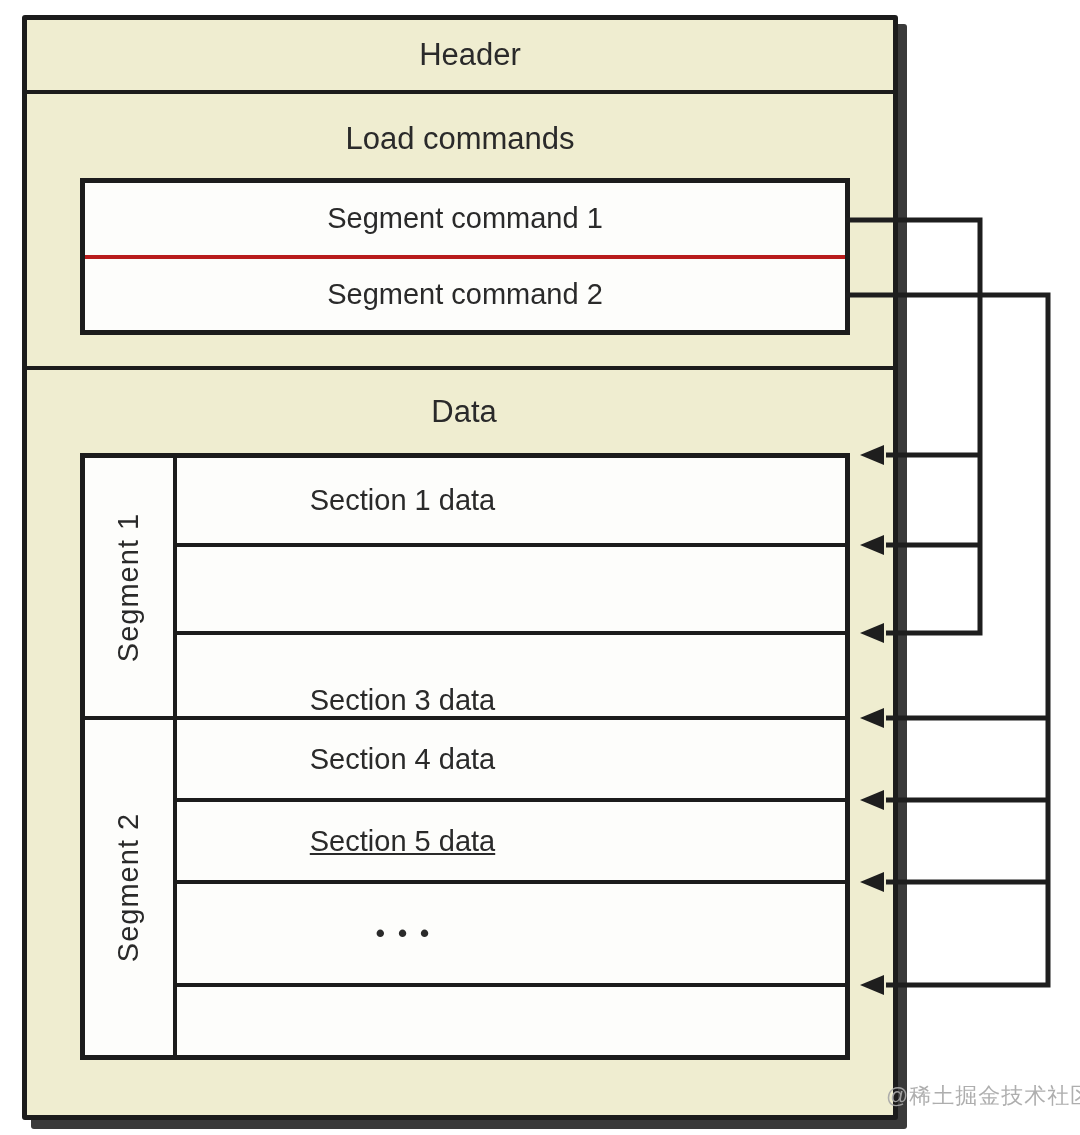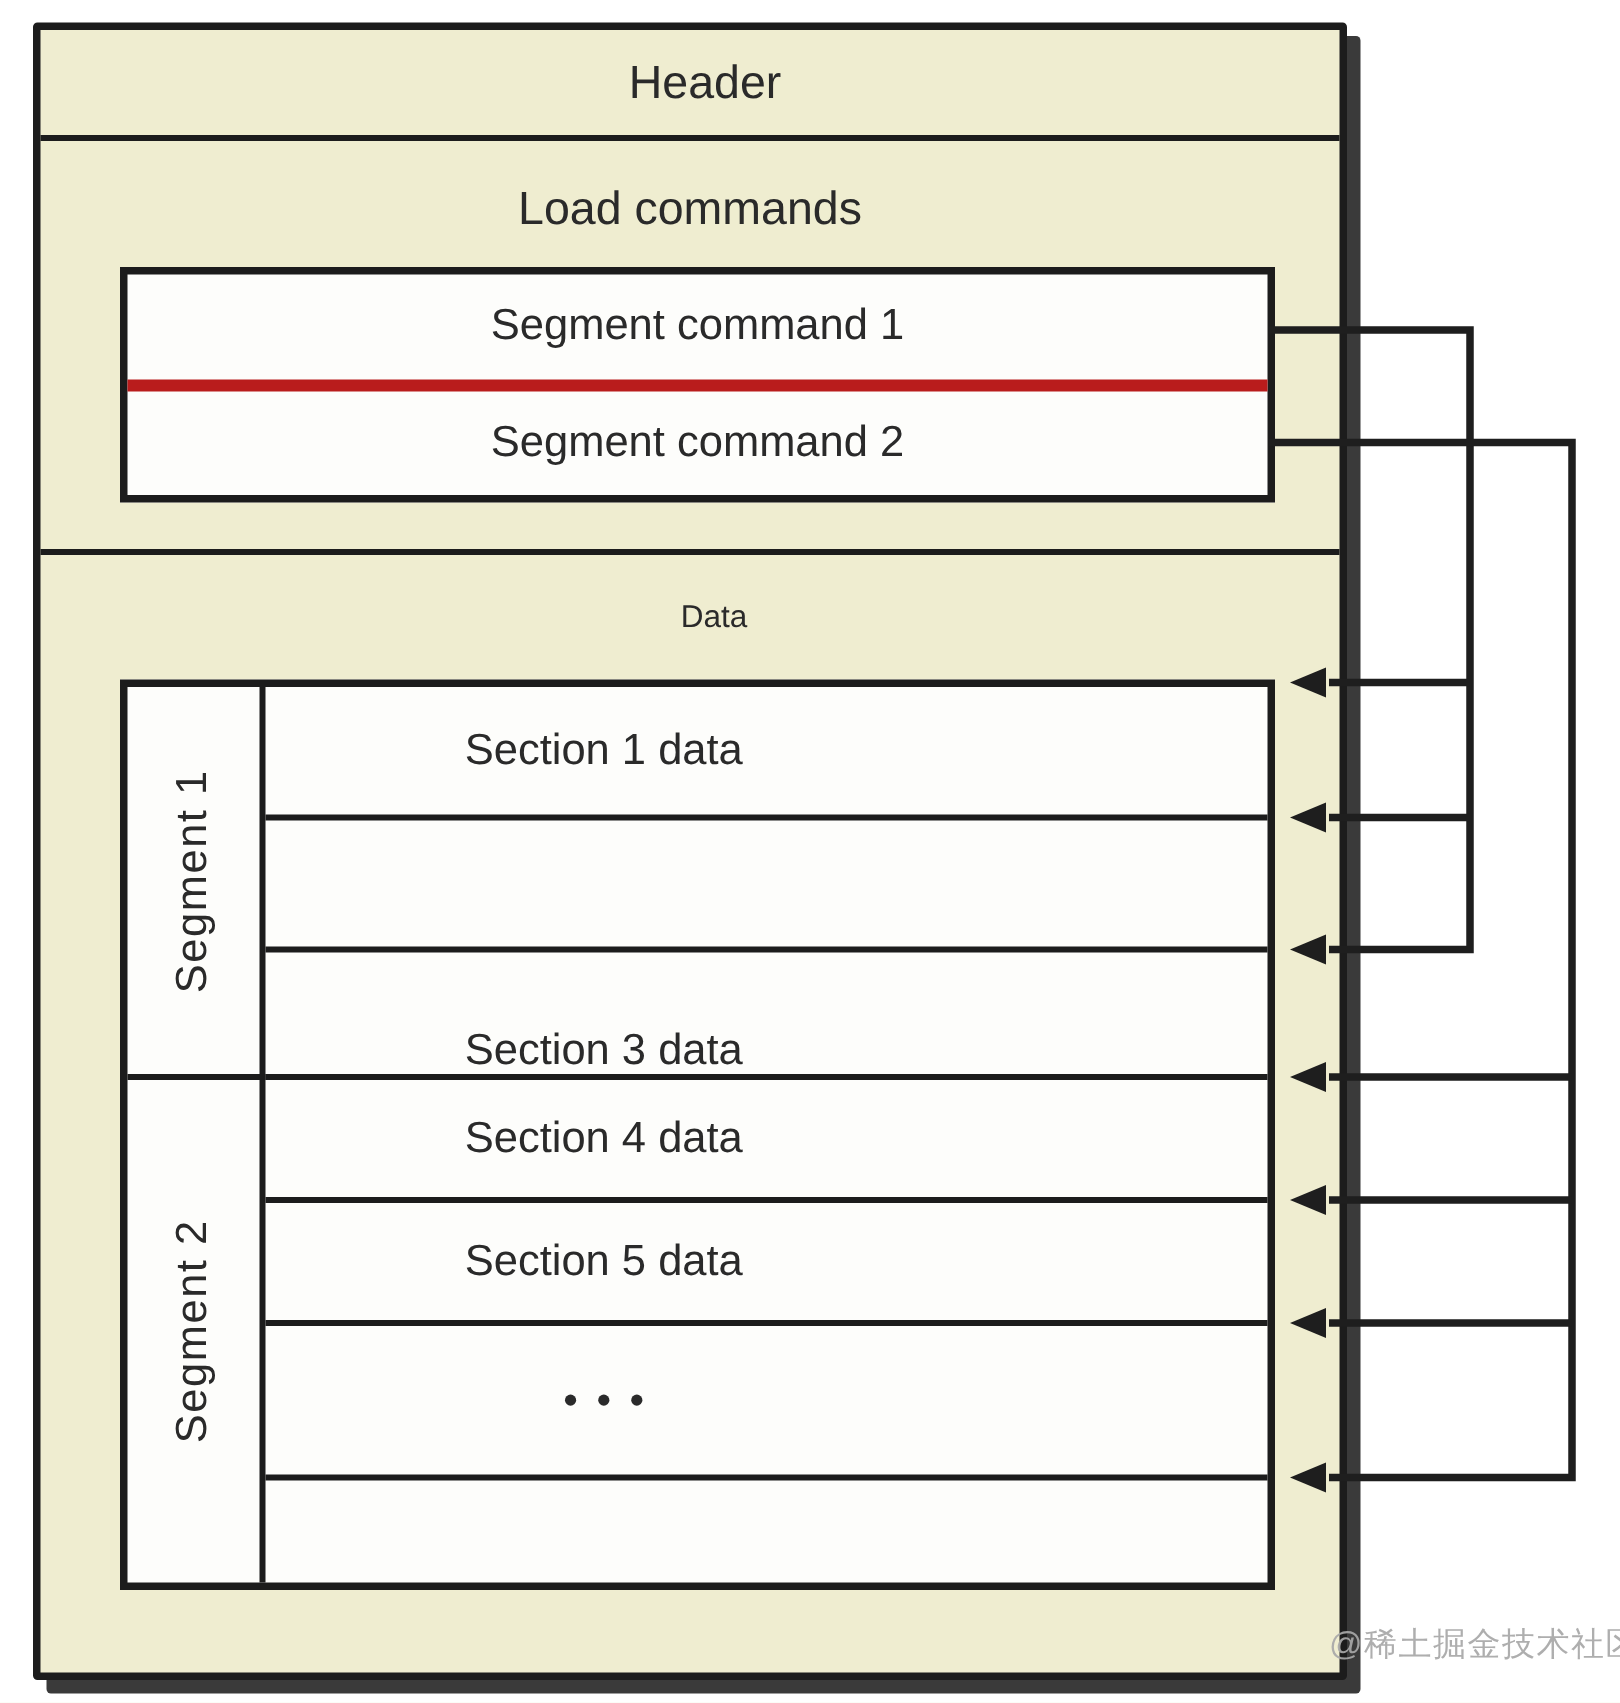--- a/index.html
+++ b/index.html
@@ -70,39 +70,39 @@
     flex-direction: column;
   }
   .seg-cmd-row {
     flex: 1 1 0;
     display: flex;
     align-items: center;
     justify-content: center;
     font-size: 29px;
   }
   .seg-cmd-row.first {
-    border-bottom: 8px solid #b91c1c;
+    border-bottom: 4px solid #b91c1c;
   }
 
   .load-data-divider {
     position: absolute;
     left: 0; top: 346px;
     width: 100%; height: 4px;
     background: #1c1c1c;
   }
 
   .data-title {
     position: absolute;
-    left: 16px; top: 352px;
+    left: 4px; top: 352px;
     width: 100%;
     height: 80px;
     display: flex;
     align-items: center;
     justify-content: center;
-    font-size: 21px;
+    font-size: 31px;
   }
 
   
   .data-table {
     position: absolute;
     left: 53px; top: 433px;
     width: 770px; height: 607px;
     box-sizing: border-box;
     border: 5px solid #1c1c1c;
     background: #fdfdfb;
@@ -153,21 +153,21 @@
     width: 635px;
     display: flex;
     align-items: center;
     justify-content: center;
     font-size: 29px;
   }
   .rt1 { top: 0;     height: 85px; }
   .rt2 { top: 89px;  height: 84px; }
   .rt3 { top: 177px; height: 81px; margin-top: 25px; }
   .rt4 { top: 262px; height: 78px; }
-  .rt5 { top: 344px; height: 78px; }
+  .rt5 { top: 344px; height: 78px; text-decoration: underline; }
   .rt6 { top: 426px; height: 99px;
          font-size: 26px; font-weight: 700;
          letter-spacing: 13px; text-indent: 13px; }
   .rt7 { top: 529px; height: 68px; }
 
   
   .connectors {
     position: absolute;
     left: 0; top: 0;
     width: 1080px;

